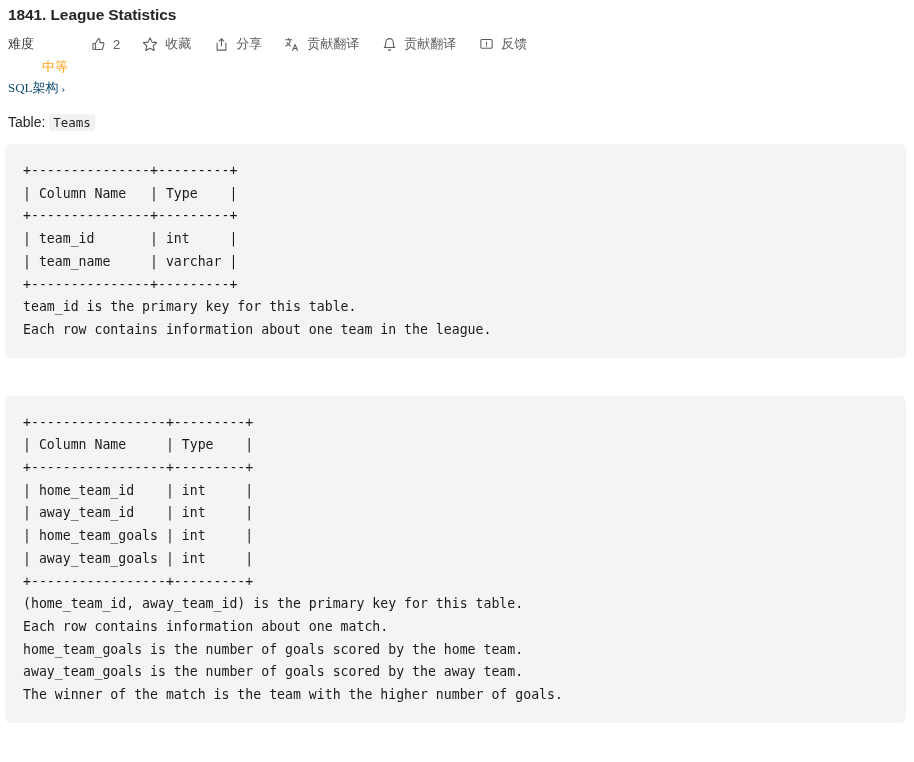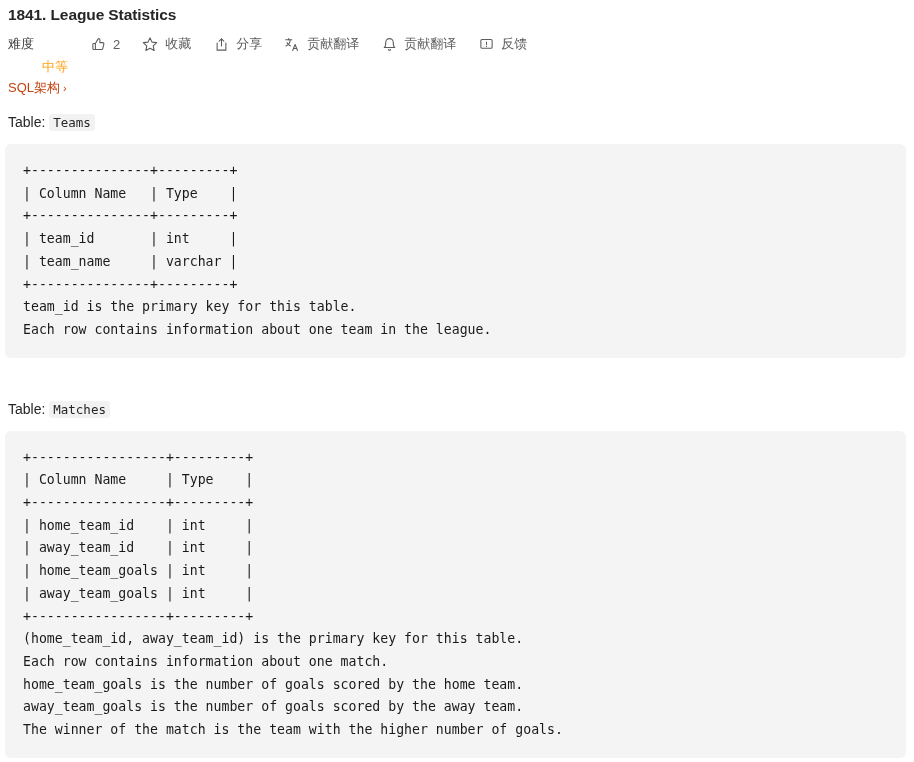--- a/index.html
+++ b/index.html
@@ -69,23 +69,24 @@
     color: #5c5c5c;
     flex: 0 0 auto;
   }
   .tool-icon svg { display: block; }
   .count { color: #5c5c5c; }
 
   
   .breadcrumb {
     padding: 22px 0 0 8px;
     font-size: 13px;
-    color: #c2410c;
+    color: #0c4a6e;
     line-height: 18px;
     user-select: none;
+    font-family: Liberation Serif, serif;
   }
   .breadcrumb .sep { margin-left: 3px; font-size: 11px; }
 
   
   .table-heading {
     padding: 16px 0 0 8px;
     font-size: 14px;
     color: #262626;
     line-height: 19px;
   }
@@ -212,24 +213,20 @@
 +---------------+---------+
 | team_id       | int     |
 | team_name     | varchar |
 +---------------+---------+
 team_id is the primary key for this table.
 Each row contains information about one team in the league.</pre>
   </div>
 
   <div class="spacer-between"></div>
 
-  <div class="table-heading">
-    <span>Table:</span>
-    <span class="inline-code">Matches</span>
-  </div>
   <div class="code-block">
     <pre>+-----------------+---------+
 | Column Name     | Type    |
 +-----------------+---------+
 | home_team_id    | int     |
 | away_team_id    | int     |
 | home_team_goals | int     |
 | away_team_goals | int     |
 +-----------------+---------+
 (home_team_id, away_team_id) is the primary key for this table.

